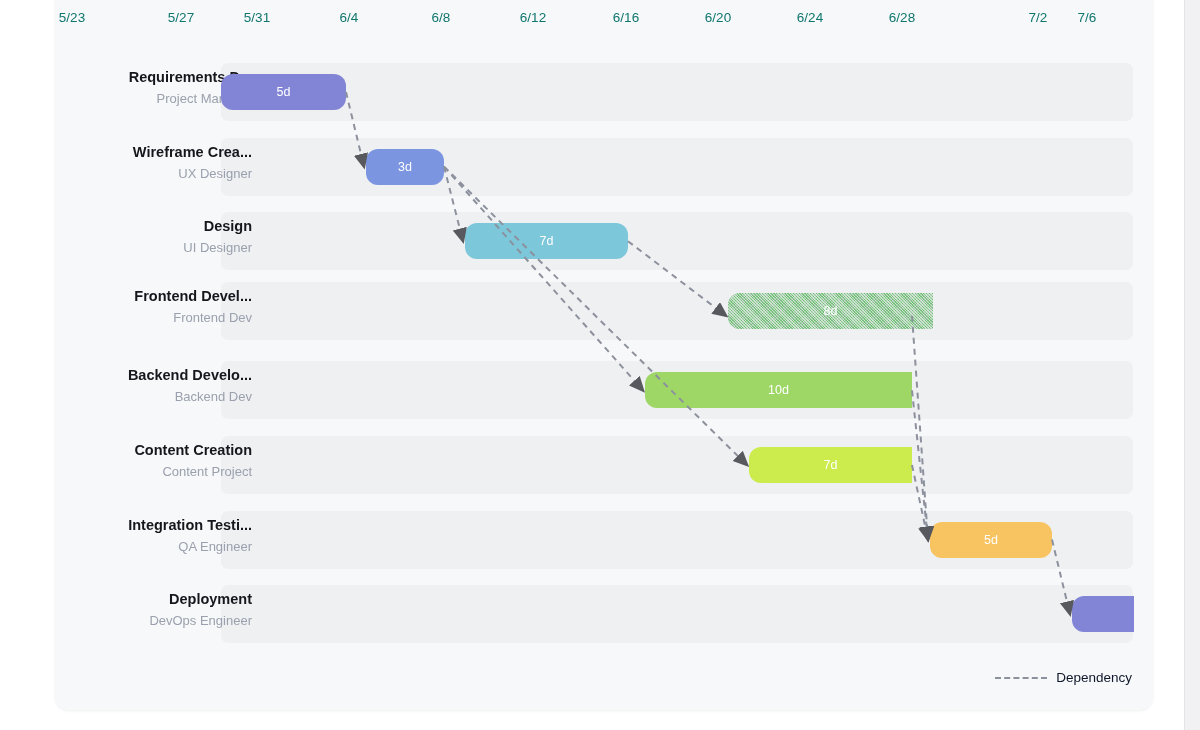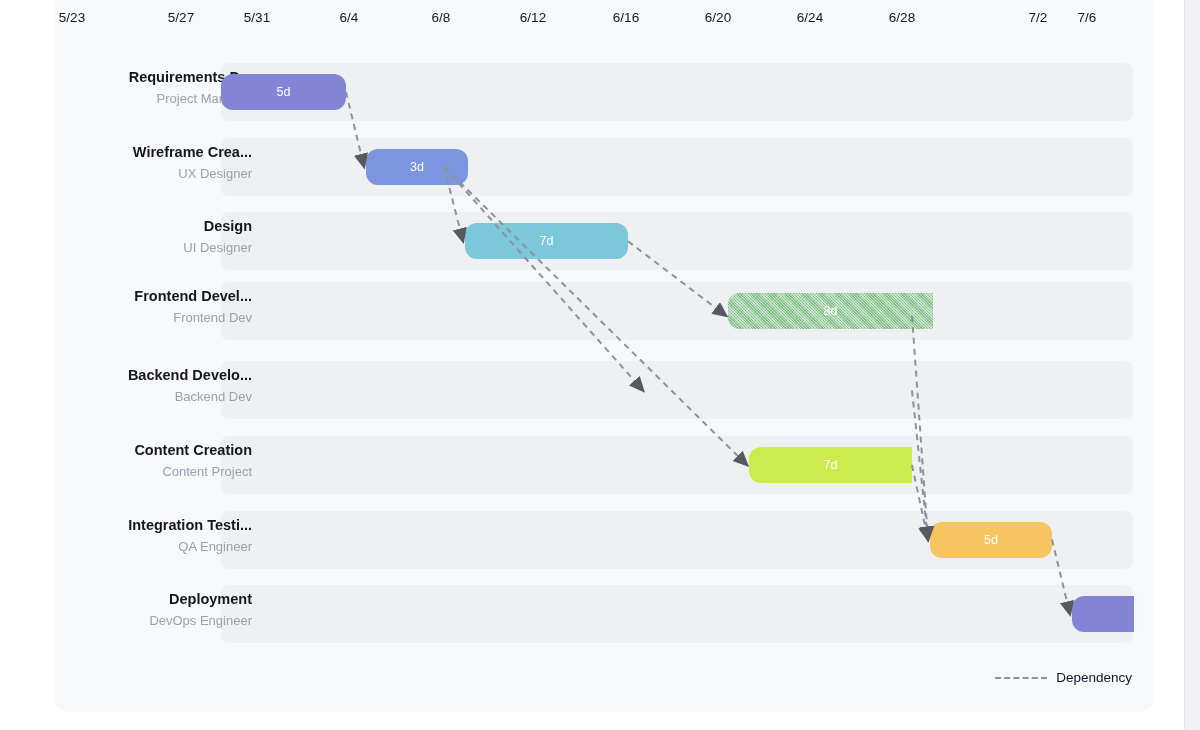--- a/index.html
+++ b/index.html
@@ -28,21 +28,21 @@
     border-radius:14px;
     box-shadow:0 1px 3px rgba(16,24,40,.07);
     overflow:hidden;
   }
   #chart-area{position:absolute;left:0;top:0;width:1098px;height:734px;}
 
   
   .axis-label{
     position:absolute;
     font-size:13.5px;
-    color:#0f172a;
+    color:#0f766e;
     white-space:nowrap;
     transform:translateX(-50%);
     top:34px;
   }
 
   
   .row{position:absolute;left:0;width:1098px;height:74px;}
   .row-band{
     position:absolute;
     left:166px;top:8px;height:58px;
@@ -138,21 +138,21 @@
           <div class="row-title">Requirements D...</div>
           <div class="row-sub">Project Manager</div>
           <div class="bar" style="left: 166px; width: 125px; background: rgb(130, 133, 213);">
             <span class="bar-label">5d</span>
           </div>
         </div>
         <div class="row" style="top: 153.6px;">
           <div class="row-band" style="width: 912px;"></div>
           <div class="row-title">Wireframe Crea...</div>
           <div class="row-sub">UX Designer</div>
-          <div class="bar" style="left: 311px; width: 102px; background: rgb(124, 149, 224);">
+          <div class="bar" style="left: 311px; width: 78px; background: rgb(124, 149, 224);">
             <span class="bar-label">3d</span>
           </div>
         </div>
         <div class="row" style="top: 228.2px;">
           <div class="row-band" style="width: 912px;"></div>
           <div class="row-title">Design</div>
           <div class="row-sub">UI Designer</div>
           <div class="bar" style="left: 410px; width: 163px; background: rgb(124, 199, 218);">
             <span class="bar-label">7d</span>
           </div>
@@ -162,20 +162,23 @@
           <div class="row-title">Frontend Devel...</div>
           <div class="row-sub">Frontend Dev</div>
           <div class="bar hatched" style="left: 673px; width: 205px; background: rgb(114, 194, 117); border-top-right-radius: 0px; border-bottom-right-radius: 0px;">
             <span class="bar-label">8d</span>
           </div>
         </div>
         <div class="row" style="top: 377.4px;">
           <div class="row-band" style="width: 912px;"></div>
           <div class="row-title">Backend Develo...</div>
           <div class="row-sub">Backend Dev</div>
+          <div class="bar" style="left: 590px; width: 267px; background: rgb(158, 215, 101); border-top-right-radius: 0px; border-bottom-right-radius: 0px;">
+            <span class="bar-label">10d</span>
+          </div>
         </div>
         <div class="row" style="top: 452px;">
           <div class="row-band" style="width: 912px;"></div>
           <div class="row-title">Content Creation</div>
           <div class="row-sub">Content Project</div>
           <div class="bar" style="left: 694px; width: 163px; background: rgb(204, 236, 78); border-top-right-radius: 0px; border-bottom-right-radius: 0px;">
             <span class="bar-label">7d</span>
           </div>
         </div>
         <div class="row" style="top: 526.6px;">

